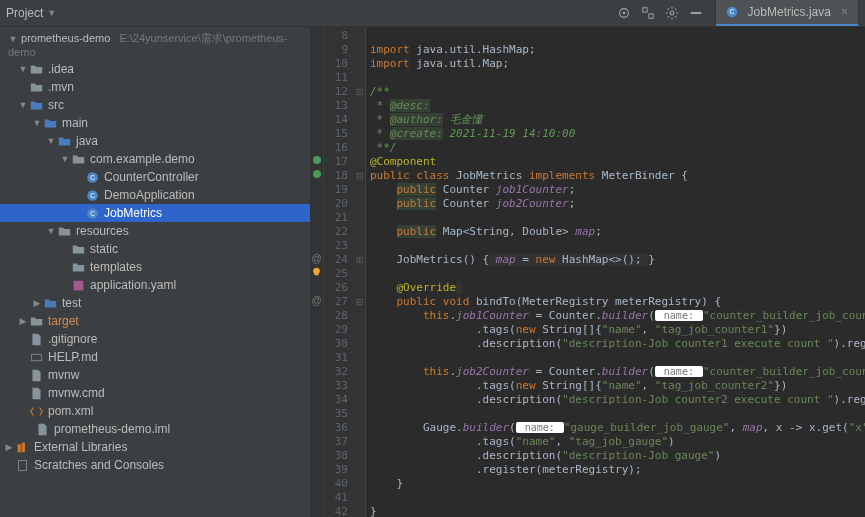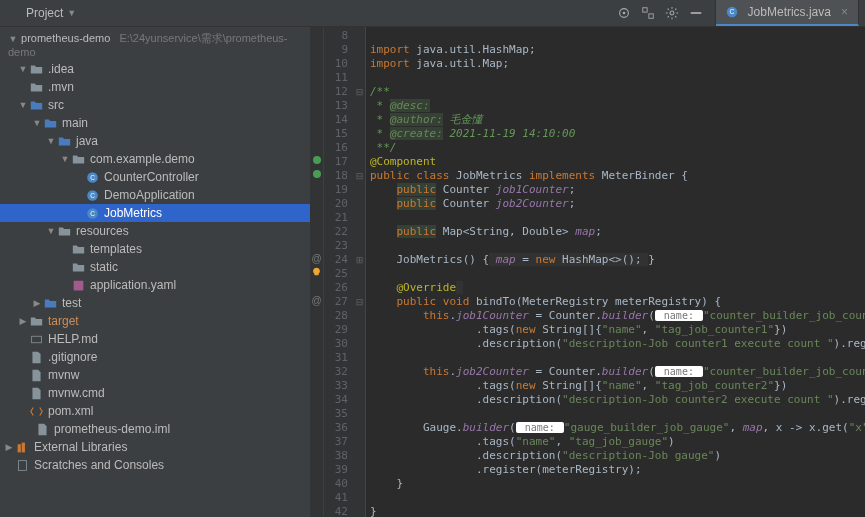--- a/index.html
+++ b/index.html
@@ -20,21 +20,20 @@
   display: flex;
   align-items: center;
   padding: 0 6px;
   border-bottom: 1px solid #323232;
 }
 .toolbar-left {
   display: flex;
   align-items: center;
   gap: 4px;
   flex: 0 0 auto;
-  margin-left: 20px;
 }
 .toolbar-title { font-weight: 500; color: #bbbbbb; }
 .toolbar-arrow { color: #888; font-size: 9px; }
 .toolbar-spacer { flex: 1; }
 .toolbar-icons {
   display: flex;
   align-items: center;
   gap: 10px;
   padding-right: 4px;
 }
@@ -310,30 +309,30 @@
           </span>
           <span class="lbl">resources</span>
         </div>
         <div class="tree-line" style="padding-left: 60px;">
           <span class="tree-arrow"></span>
           <span class="icon">
             <svg viewBox="0 0 16 16">
               <path class="i-folder" d="M1 3h5l1.5 2H15v8H1z"></path>
             </svg>
           </span>
+          <span class="lbl">static</span>
+        </div>
+        <div class="tree-line" style="padding-left: 60px;">
+          <span class="tree-arrow"></span>
+          <span class="icon">
+            <svg viewBox="0 0 16 16">
+              <path class="i-folder" d="M1 3h5l1.5 2H15v8H1z"></path>
+            </svg>
+          </span>
           <span class="lbl">templates</span>
-        </div>
-        <div class="tree-line" style="padding-left: 60px;">
-          <span class="tree-arrow"></span>
-          <span class="icon">
-            <svg viewBox="0 0 16 16">
-              <path class="i-folder" d="M1 3h5l1.5 2H15v8H1z"></path>
-            </svg>
-          </span>
-          <span class="lbl">static</span>
         </div>
         <div class="tree-line" style="padding-left: 60px;">
           <span class="tree-arrow"></span>
           <span class="icon">
             <svg viewBox="0 0 16 16">
               <rect x="2" y="2" width="12" height="12" fill="#a05a8c" rx="1"></rect>
             </svg>
           </span>
           <span class="lbl">application.yaml</span>
         </div>
@@ -352,33 +351,33 @@
             <svg viewBox="0 0 16 16">
               <path class="i-folder" d="M1 3h5l1.5 2H15v8H1z"></path>
             </svg>
           </span>
           <span class="lbl">target</span>
         </div>
         <div class="tree-line" style="padding-left: 18px;">
           <span class="tree-arrow"></span>
           <span class="icon">
             <svg viewBox="0 0 16 16">
+              <path class="i-file" d="M3 1h7l3 3v11H3z" fill="#87939a"></path>
+            </svg>
+          </span>
+          <span class="lbl">.gitignore</span>
+        </div>
+        <div class="tree-line" style="padding-left: 18px;">
+          <span class="tree-arrow"></span>
+          <span class="icon">
+            <svg viewBox="0 0 16 16">
               <rect x="2" y="4" width="12" height="8" fill="none" stroke="#87939a"></rect>
             </svg>
           </span>
           <span class="lbl">HELP.md</span>
-        </div>
-        <div class="tree-line" style="padding-left: 18px;">
-          <span class="tree-arrow"></span>
-          <span class="icon">
-            <svg viewBox="0 0 16 16">
-              <path class="i-file" d="M3 1h7l3 3v11H3z" fill="#87939a"></path>
-            </svg>
-          </span>
-          <span class="lbl">.gitignore</span>
         </div>
         <div class="tree-line" style="padding-left: 18px;">
           <span class="tree-arrow"></span>
           <span class="icon">
             <svg viewBox="0 0 16 16">
               <path class="i-file" d="M3 1h7l3 3v11H3z" fill="#87939a"></path>
             </svg>
           </span>
           <span class="lbl">mvnw</span>
         </div>

